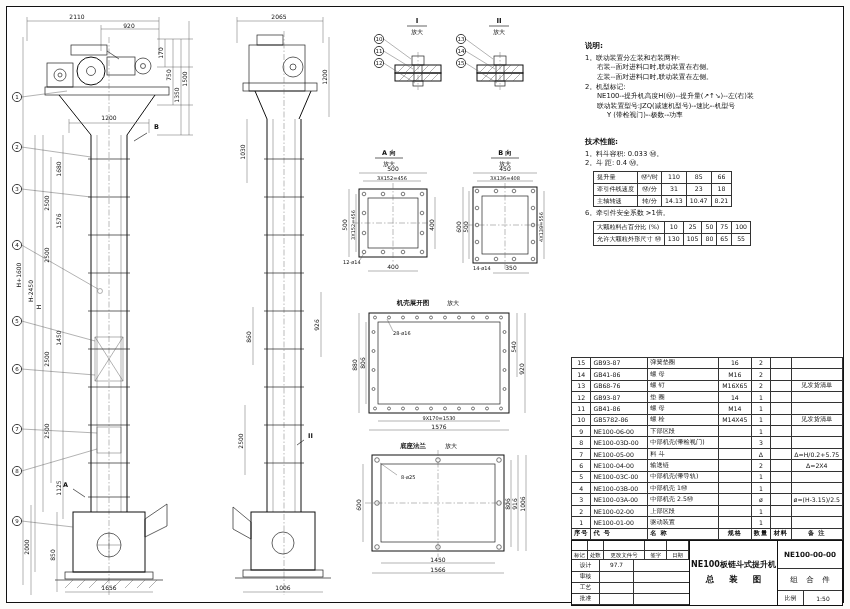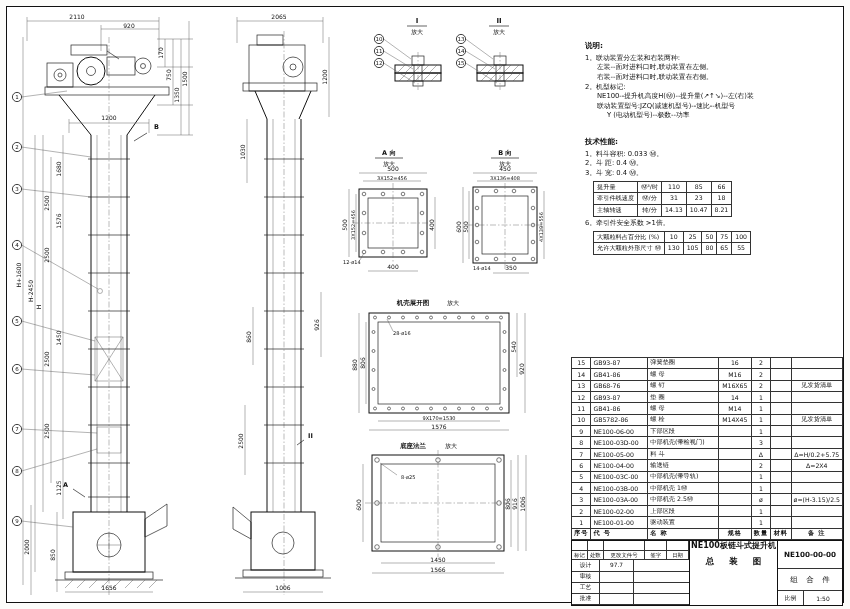--- a/index.html
+++ b/index.html
@@ -32,21 +32,21 @@
   .bom td:nth-child(2),.bom td:nth-child(3){text-align:left}
   .bom .hdr td{font-weight:bold;letter-spacing:1px}
   .tb{position:absolute;right:0;bottom:0;width:272px;height:66px;border:1.3px solid #111;display:flex;background:#fff}
   .tb-l{width:118px;display:flex;flex-direction:column;border-right:1px solid #111}
   .trow{display:flex;height:10px;font-size:5.4px}
   .trow span{border-right:.7px solid #333;border-bottom:.7px solid #333;display:flex;align-items:center;justify-content:center;overflow:hidden;white-space:nowrap}
   .w1{width:16px}.w2{width:42px}.w3{width:22px}
   .srow{display:flex;height:11.5px;font-size:5.8px}
   .srow span{border-right:.7px solid #333;border-bottom:.7px solid #333;display:flex;align-items:center;justify-content:center;overflow:hidden}
   .sl{width:28px}.sv{width:34px}.sx{flex:1;border-right:none !important}
-  .tb-c{flex:1;display:flex;flex-direction:column;align-items:center;border-right:1px solid #111;text-align:center}
+  .tb-c{flex:1;display:flex;flex-direction:column;align-items:center;justify-content:center;border-right:1px solid #111;text-align:center}
   .tb-title{font-size:8px;font-weight:bold;line-height:1.2}
   .tb-sub{font-size:8.5px;font-weight:bold;letter-spacing:6px;margin-top:5px;padding-left:6px}
   .tb-r{width:64px;display:flex;flex-direction:column}
   .tb-no{height:28px;display:flex;align-items:center;justify-content:center;font-size:7.2px;font-weight:bold;border-bottom:.8px solid #333}
   .tb-kind{height:22px;display:flex;align-items:center;justify-content:center;font-size:7.5px;letter-spacing:3px;padding-left:3px;border-bottom:.8px solid #333}
   .tb-scale{flex:1;display:flex;font-size:6px}
   .tb-scale .lab{width:26px;border-right:.7px solid #333;display:flex;align-items:center;justify-content:center}
   .tb-scale .val{flex:1;display:flex;align-items:center;justify-content:center}
 </style>
 </head>
@@ -488,33 +488,32 @@
     <text class="d6" x="431" y="554.5" text-anchor="middle">1450</text>
     <text class="d6" x="431" y="564.5" text-anchor="middle">1566</text>
   </g>
 </svg>
 
 <div class="rp">
 
   <div class="notes">
     <div class="sec-title">说明:</div>
     <div>1。联动装置分左装和右装两种:</div>
+    <div class="ind">右装--面对进料口时,联动装置在右侧。</div>
     <div class="ind">左装--面对进料口时,联动装置在左侧。</div>
-    <div class="ind">右装--面对进料口时,联动装置在右侧。</div>
     <div>2。机型标记:</div>
     <div class="ind">NE100--提升机高度H(Ⓜ)--提升量(↗↑↘)--左(右)装</div>
     <div class="ind">联动装置型号:JZQ(减速机型号)--速比--机型号</div>
-    <div class="ind2">Y (电动机型号)--极数--功率</div>
+    <div class="ind2">Y (带检视门)--极数--功率</div>
   </div>
 
   <div class="specs">
     <div class="sec-title">技术性能:</div>
     <div>1。料斗容积: 0.033 Ⓜ。</div>
     <div>2。斗  距: 0.4 Ⓜ。</div>
-    <div>3。斗  宽: 0.4 Ⓜ。</div>
     <table class="t1">
       <tbody>
               <tr>
                 <td>提升量</td>
                 <td>Ⓜ³/时</td>
                 <td>110</td>
                 <td>85</td>
                 <td>66</td>
               </tr>
               <tr>

